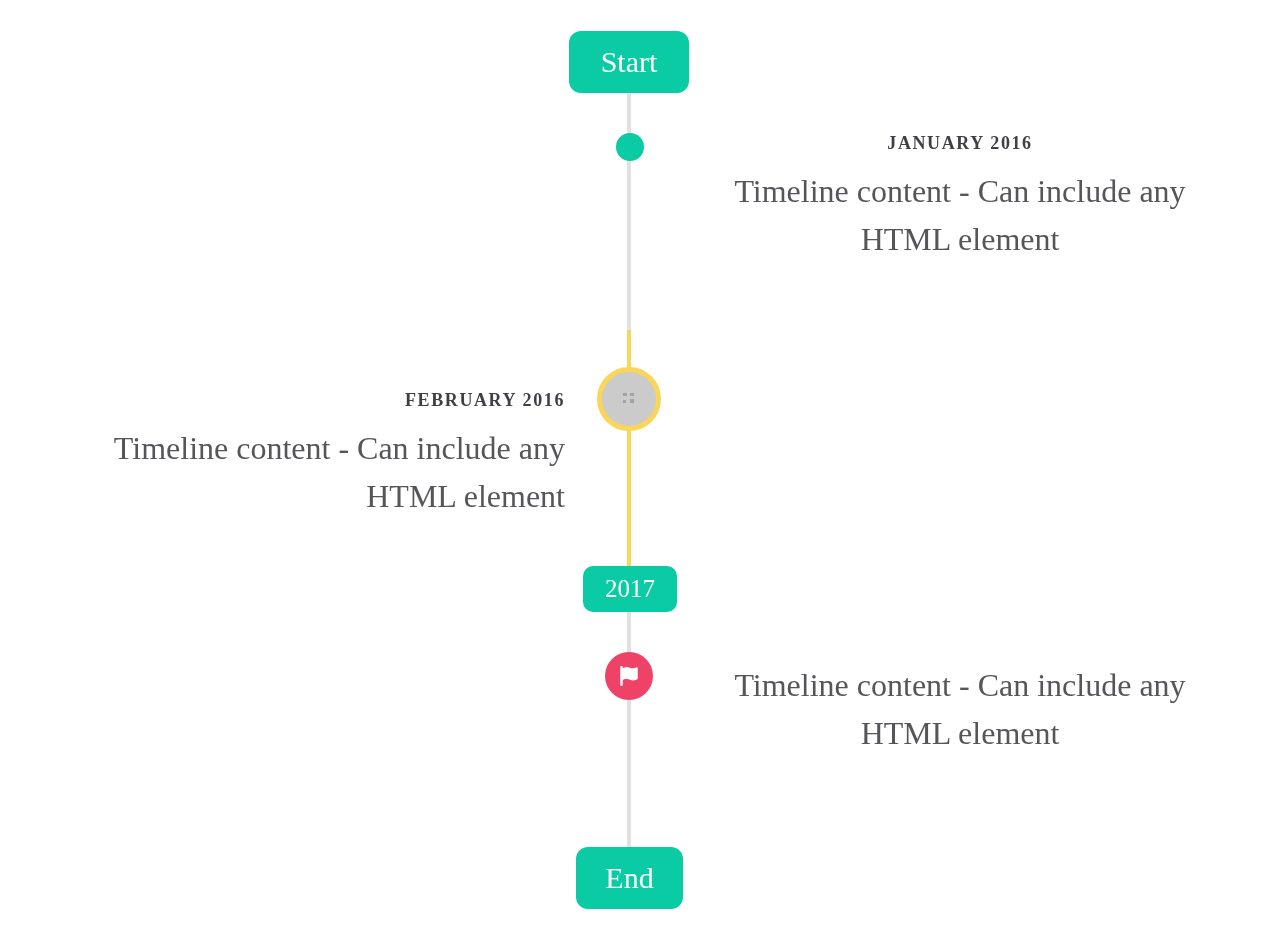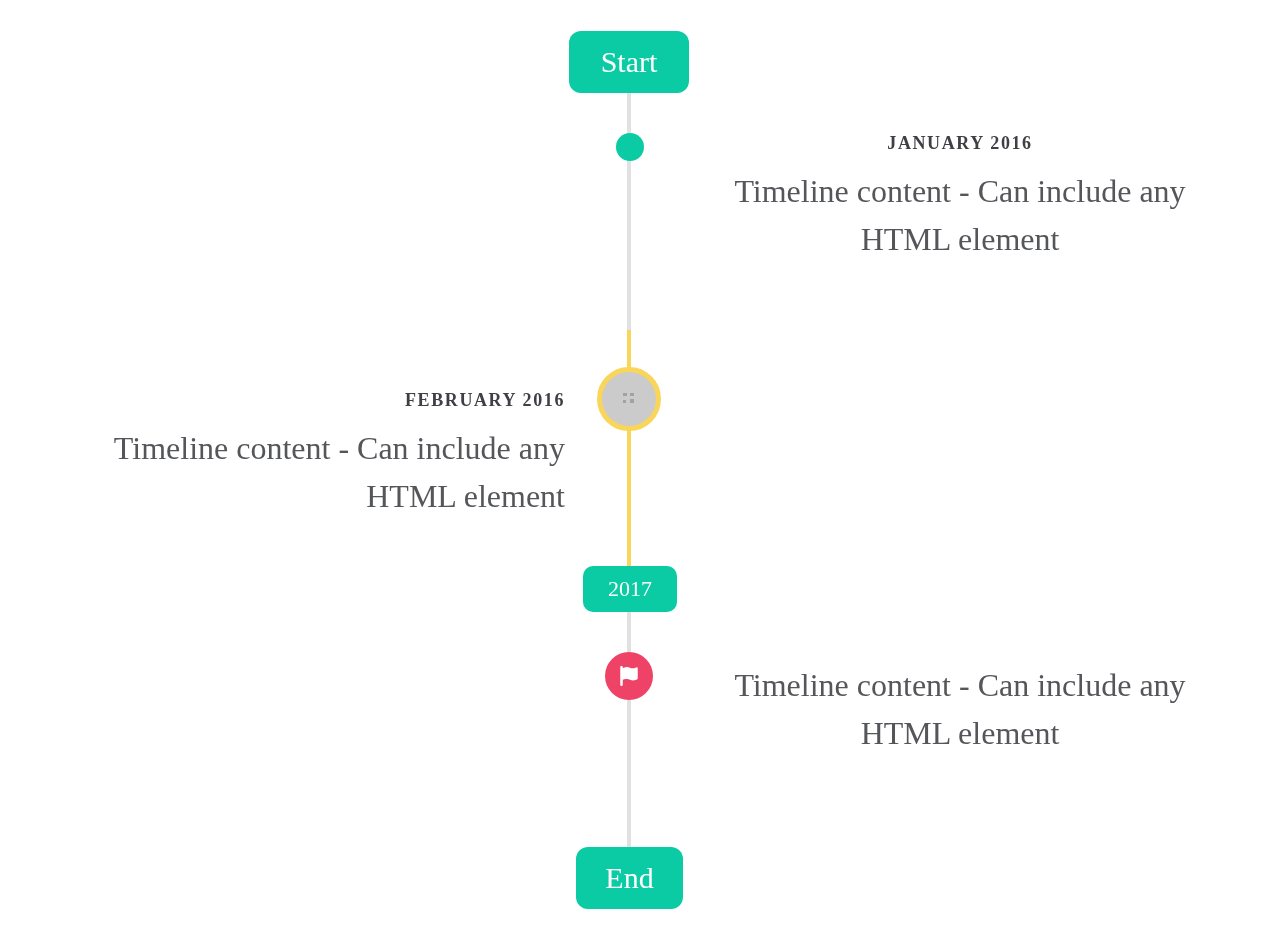--- a/index.html
+++ b/index.html
@@ -21,21 +21,21 @@
   .pill{
     position:absolute;z-index:3;
     background:var(--accent,#0bcba4);
     color:#ffffff;
     display:flex;align-items:center;justify-content:center;
     border-radius:12px;
     box-sizing:border-box;
   }
   .btn-start{left:569px;top:31px;width:120px;height:62px;font-size:30px;}
   .btn-end{left:576px;top:847px;width:107px;height:62px;font-size:30px;}
-  .year-badge{left:583px;top:566px;width:94px;height:46px;font-size:22px;border-radius:10px;}
+  .year-badge{left:583px;top:566px;width:94px;height:46px;font-size:25px;border-radius:10px;}
   
   .marker{position:absolute;z-index:2;border-radius:50%;box-sizing:border-box;}
   .marker-dot{left:616px;top:133px;width:28px;height:28px;background:var(--accent,#0bcba4);}
   .marker-image{
     left:597px;top:367px;width:64px;height:64px;
     background:var(--marker,#cbcbcb);
     border:5px solid var(--highlight,#f9d65a);
     display:flex;align-items:center;justify-content:center;
   }
   .marker-flag{

